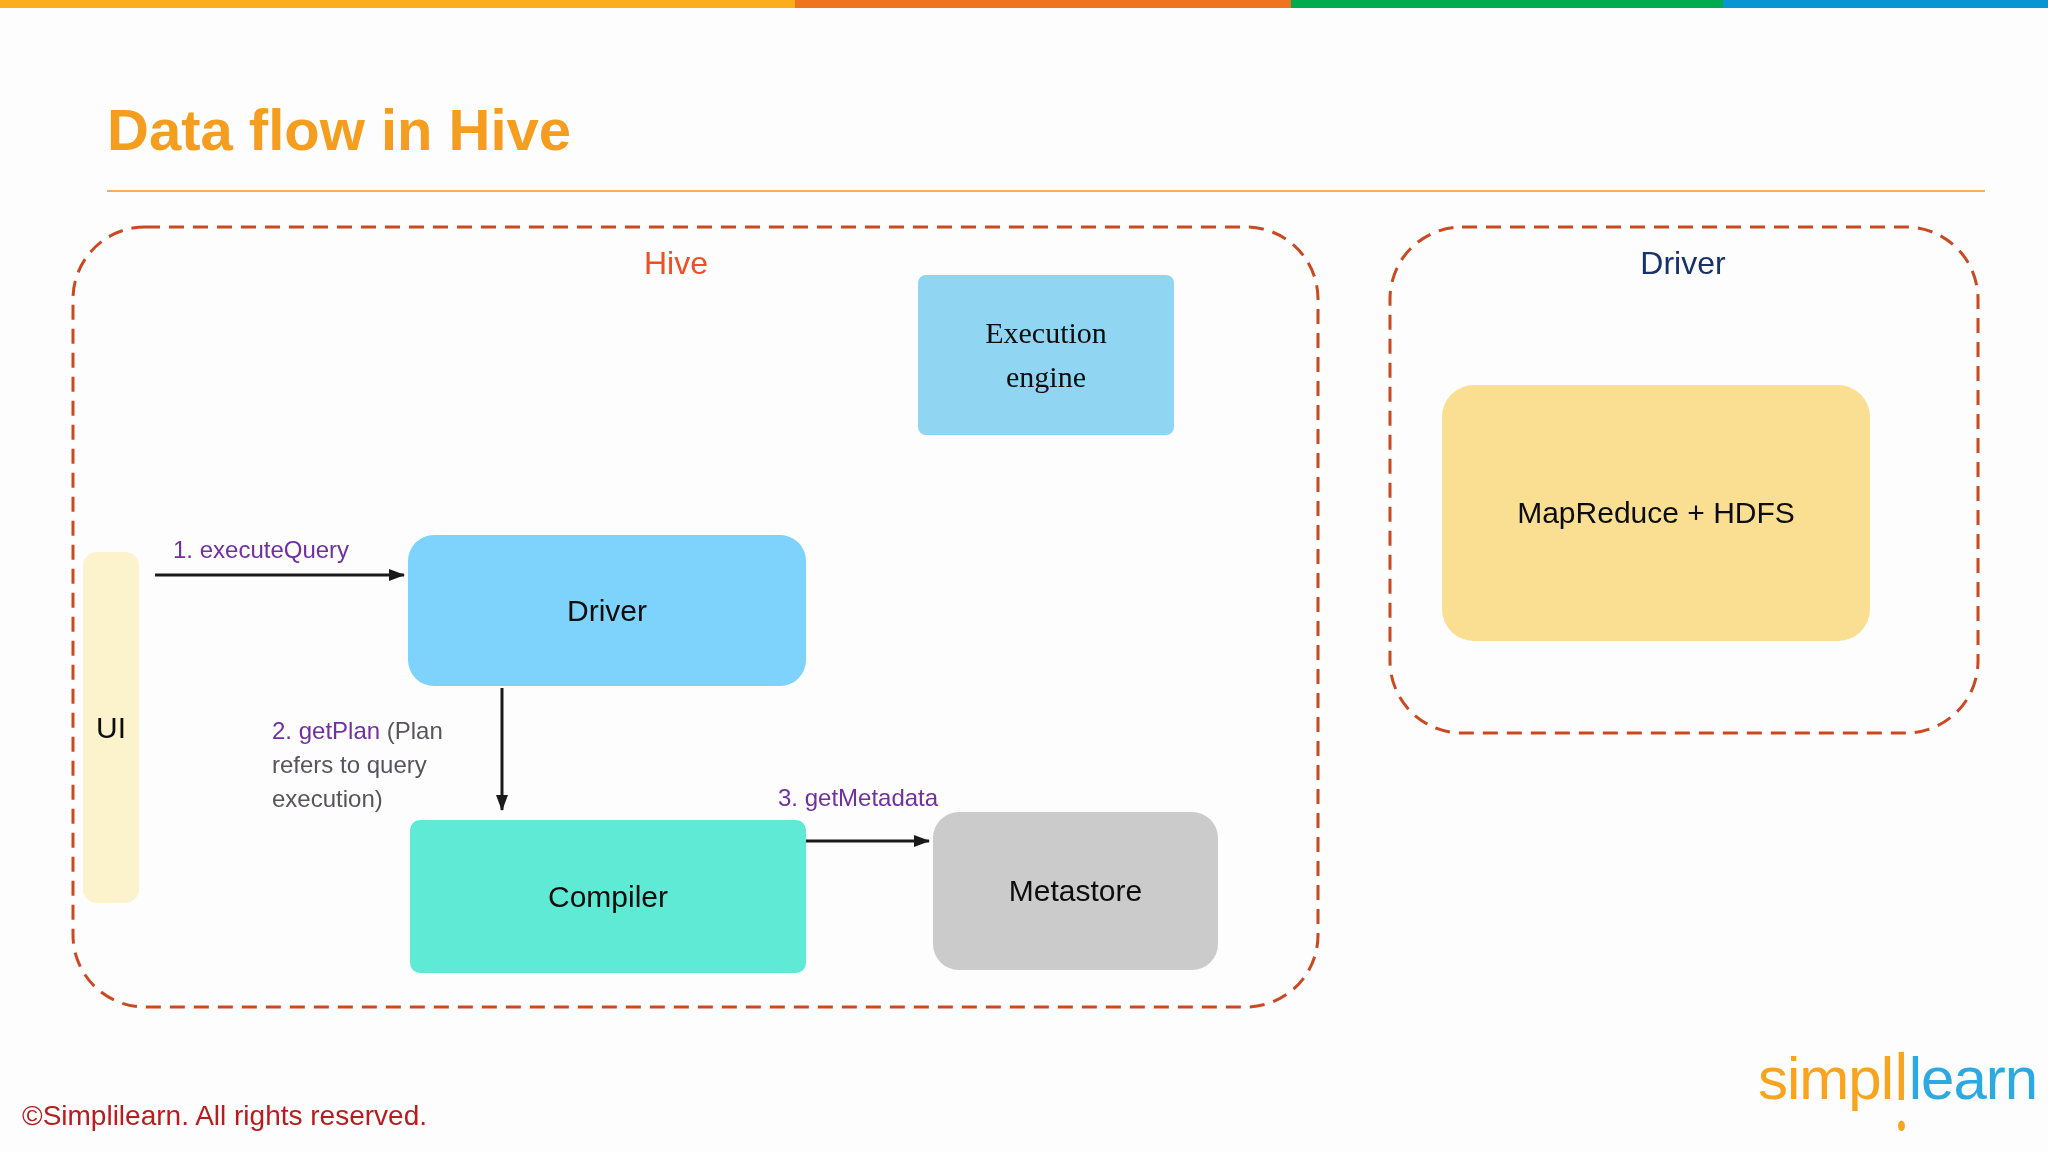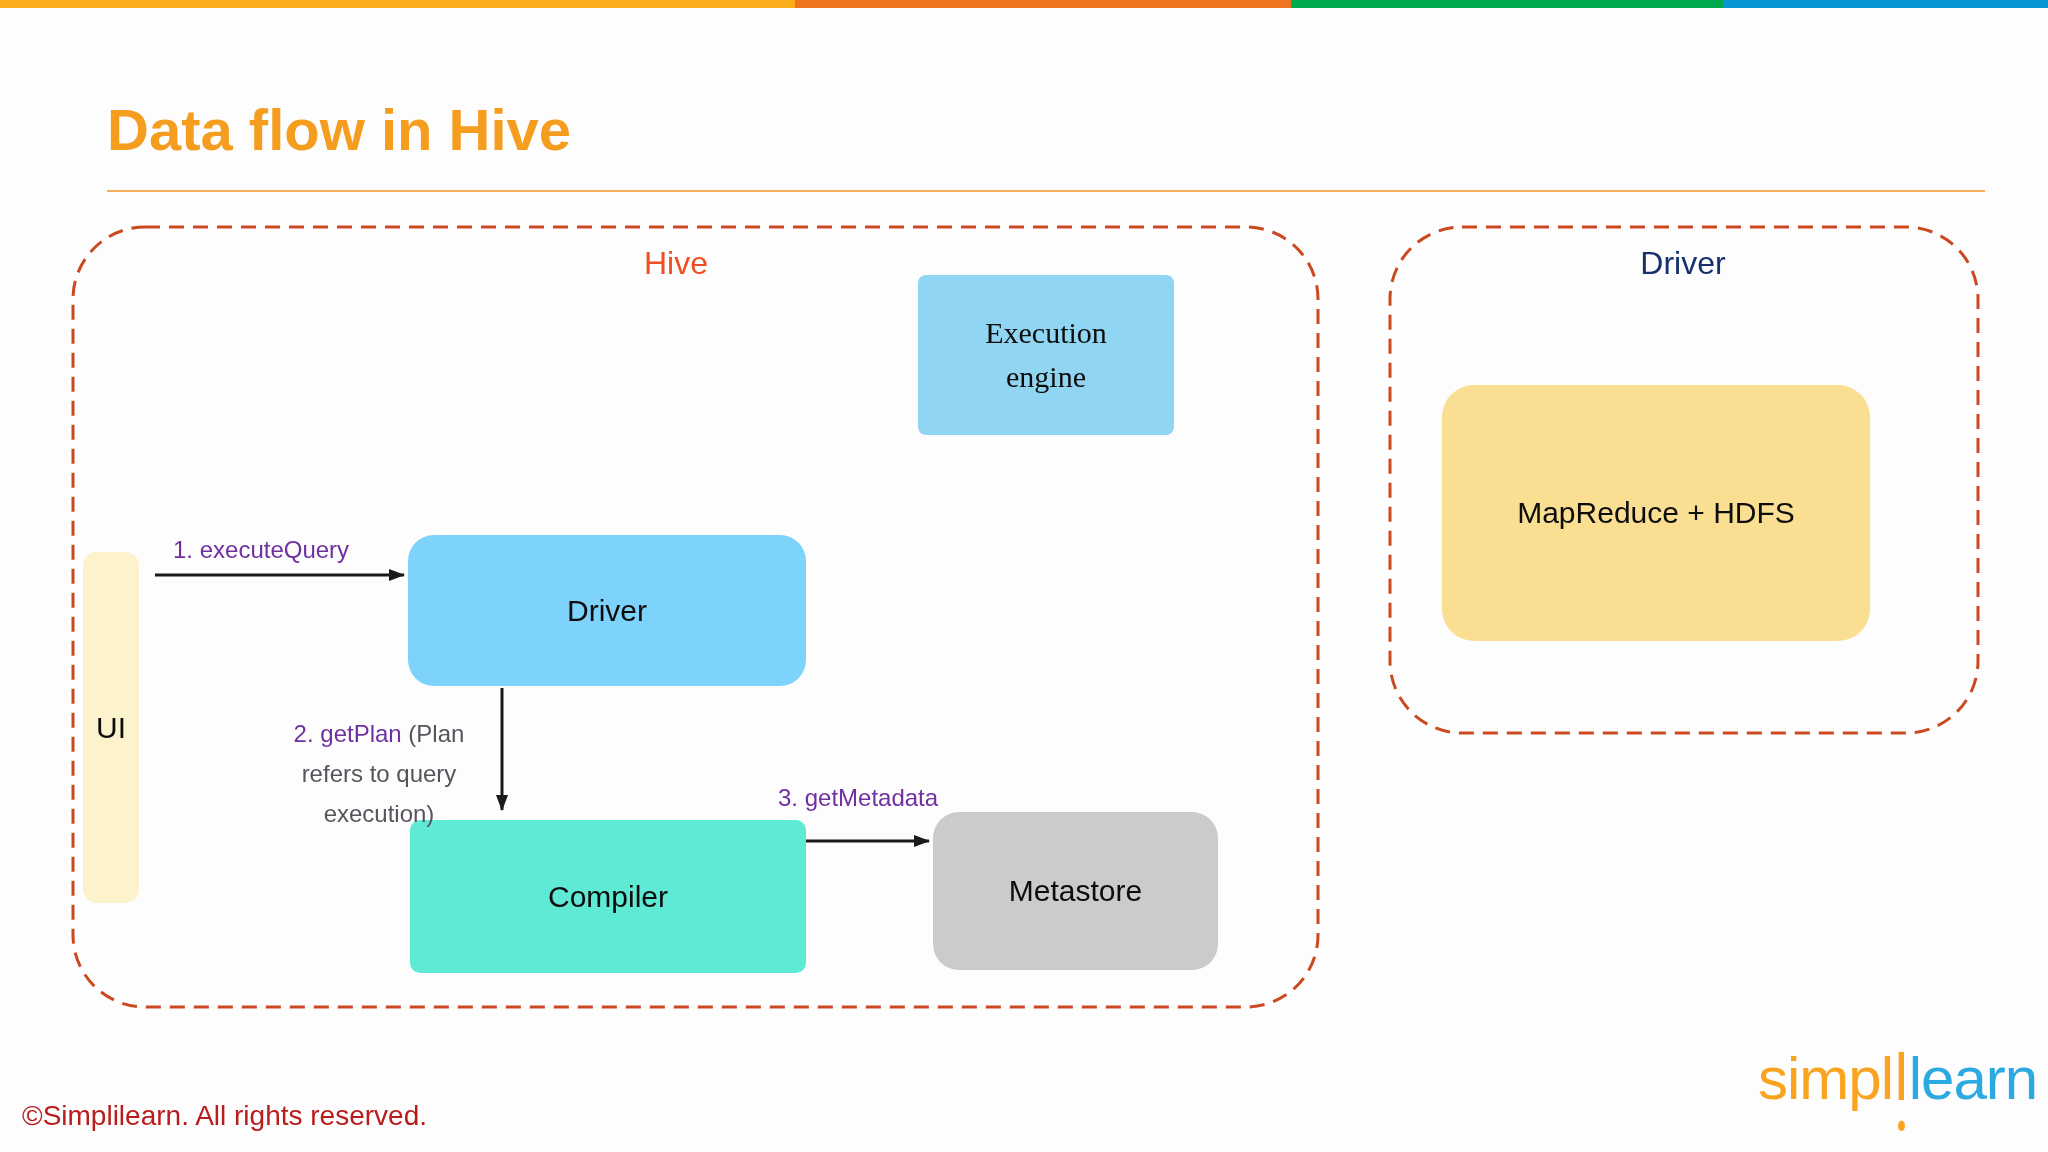--- a/index.html
+++ b/index.html
@@ -52,21 +52,21 @@
   .node-execution { left: 918px;  top: 275px; width: 256px; height: 160px; background: #90d5f2; border-radius: 8px; font-family: Liberation Serif, serif; }
   .node-mapreduce { left: 1442px; top: 385px; width: 428px; height: 256px; background: #fade92; border-radius: 32px; }
 
   
   .edge-label {
     position: absolute; z-index: 3; font-size: 24px; color: #7030a0; white-space: nowrap;
   }
   .edge1-label { left: 173px; top: 536px; }
   .edge2-label {
     left: 272px; top: 714px; width: 214px; white-space: normal;
-    text-align: center; line-height: 40px;
+    line-height: 34px;
   }
   .edge2-rest { color: #57545b; }
   .edge3-label { left: 778px; top: 784px; }
 
   
   .copyright {
     position: absolute; left: 22px; top: 1100px;
     font-size: 28px; color: #b91c1c; white-space: nowrap;
   }
   .logo {

